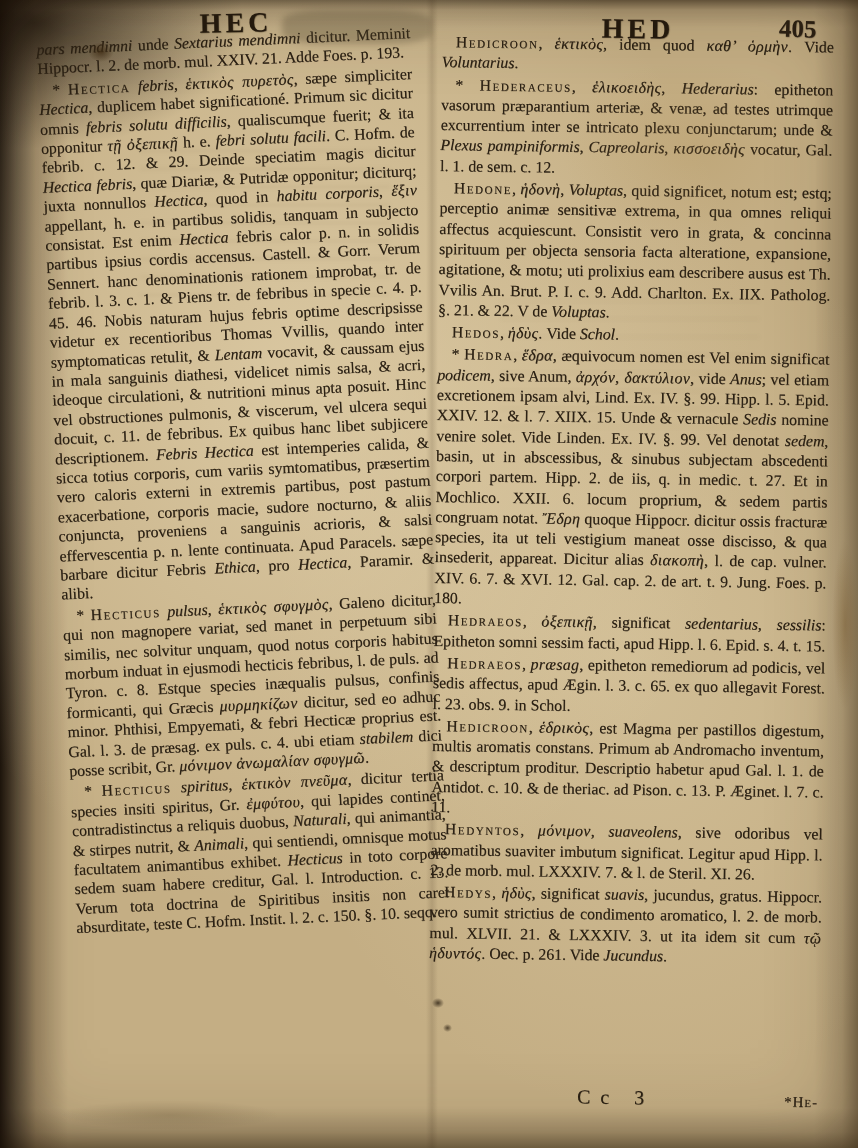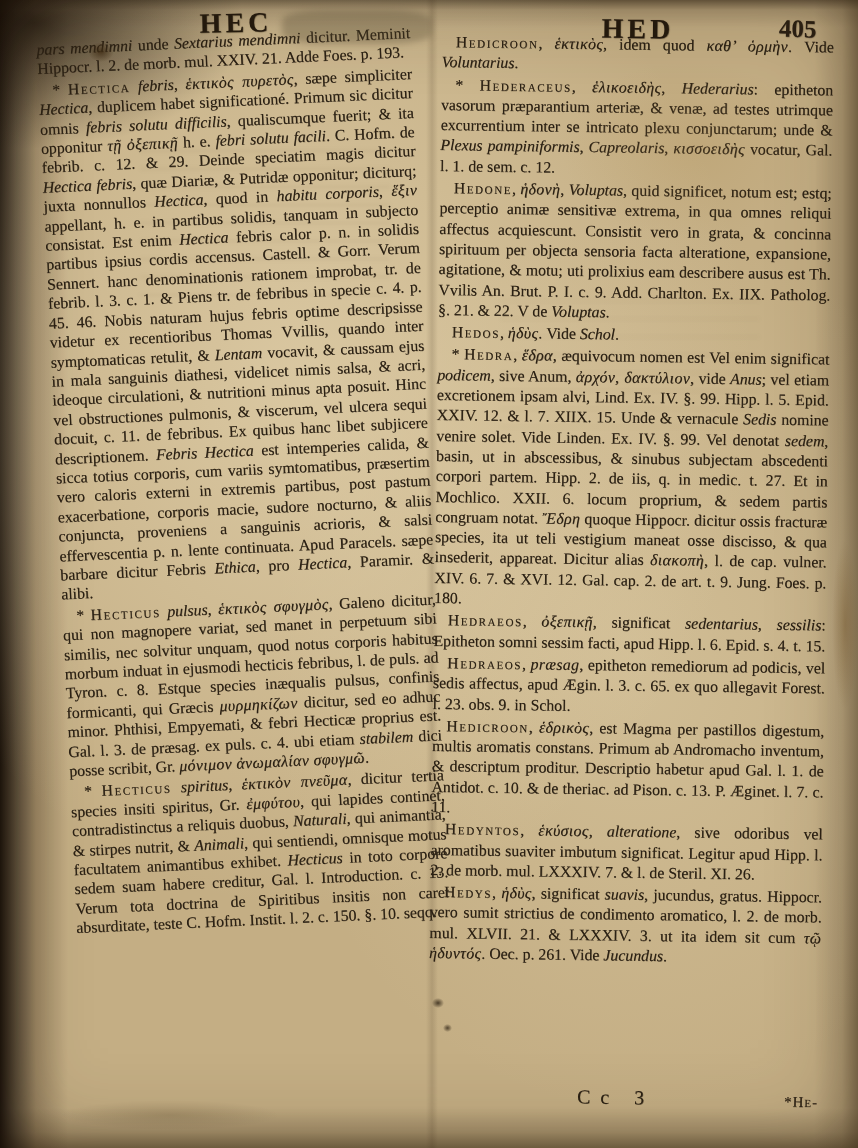--- a/index.html
+++ b/index.html
@@ -75,21 +75,21 @@
     </div>
   <div class="col col-right" id="col-right">
       <p class="entry"><span class="seg-sc">Hedicroon</span><span class="seg-n">, </span><span class="seg-g">ἑκτικὸς</span><span class="seg-n">, idem quod </span><span class="seg-g">καθ’ ὁρμὴν</span><span class="seg-n">. Vide </span><span class="seg-i">Voluntarius</span><span class="seg-n">.</span></p>
       <p class="entry"><span class="seg-n">* </span><span class="seg-sc">Hederaceus</span><span class="seg-n">, </span><span class="seg-g">ἑλικοειδὴς</span><span class="seg-n">, </span><span class="seg-i">Hederarius</span><span class="seg-n">: epitheton vasorum præparantium arteriæ, &amp; venæ, ad testes utrimque excurrentium inter se intricato plexu conjunctarum; unde &amp; </span><span class="seg-i">Plexus pampiniformis</span><span class="seg-n">, </span><span class="seg-i">Capreolaris</span><span class="seg-n">, </span><span class="seg-g">κισσοειδὴς</span><span class="seg-n"> vocatur, Gal. l. 1. de sem. c. 12.</span></p>
       <p class="entry"><span class="seg-sc">Hedone</span><span class="seg-n">, </span><span class="seg-g">ἡδονὴ</span><span class="seg-n">, </span><span class="seg-i">Voluptas</span><span class="seg-n">, quid significet, notum est; estq; perceptio animæ sensitivæ extrema, in qua omnes reliqui affectus acquiescunt. Consistit vero in grata, &amp; concinna spirituum per objecta sensoria facta alteratione, expansione, agitatione, &amp; motu; uti prolixius eam describere ausus est Th. Vvilis An. Brut. P. I. c. 9. Add. Charlton. Ex. IIX. Patholog. §. 21. &amp; 22. V de </span><span class="seg-i">Voluptas</span><span class="seg-n">.</span></p>
       <p class="entry"><span class="seg-sc">Hedos</span><span class="seg-n">, </span><span class="seg-g">ἡδὺς</span><span class="seg-n">. Vide </span><span class="seg-i">Schol</span><span class="seg-n">.</span></p>
       <p class="entry"><span class="seg-n">* </span><span class="seg-sc">Hedra</span><span class="seg-n">, </span><span class="seg-g">ἕδρα</span><span class="seg-n">, æquivocum nomen est Vel enim significat </span><span class="seg-i">podicem</span><span class="seg-n">, sive Anum, </span><span class="seg-g">ἀρχόν, δακτύλιον</span><span class="seg-n">, vide </span><span class="seg-i">Anus</span><span class="seg-n">; vel etiam excretionem ipsam alvi, Lind. Ex. IV. §. 99. Hipp. l. 5. Epid. XXIV. 12. &amp; l. 7. XIIX. 15. Unde &amp; vernacule </span><span class="seg-i">Sedis</span><span class="seg-n"> nomine venire solet. Vide Linden. Ex. IV. §. 99. Vel denotat </span><span class="seg-i">sedem</span><span class="seg-n">, basin, ut in abscessibus, &amp; sinubus subjectam abscedenti corpori partem. Hipp. 2. de iis, q. in medic. t. 27. Et in Mochlico. XXII. 6. locum proprium, &amp; sedem partis congruam notat. </span><span class="seg-g">Ἔδρη</span><span class="seg-n"> quoque Hippocr. dicitur ossis fracturæ species, ita ut teli vestigium maneat osse discisso, &amp; qua insederit, appareat. Dicitur alias </span><span class="seg-g">διακοπὴ</span><span class="seg-n">, l. de cap. vulner. XIV. 6. 7. &amp; XVI. 12. Gal. cap. 2. de art. t. 9. Jung. Foes. p. 180.</span></p>
       <p class="entry"><span class="seg-sc">Hedraeos</span><span class="seg-n">, </span><span class="seg-g">ὀξεπικῇ</span><span class="seg-n">, significat </span><span class="seg-i">sedentarius</span><span class="seg-n">, </span><span class="seg-i">sessilis</span><span class="seg-n">: Epitheton somni sessim facti, apud Hipp. l. 6. Epid. s. 4. t. 15.</span></p>
       <p class="entry"><span class="seg-sc">Hedraeos</span><span class="seg-n">, </span><span class="seg-g">præsag</span><span class="seg-n">, epitheton remediorum ad podicis, vel sedis affectus, apud Ægin. l. 3. c. 65. ex quo allegavit Forest. l. 23. obs. 9. in Schol.</span></p>
       <p class="entry"><span class="seg-sc">Hedicroon</span><span class="seg-n">, </span><span class="seg-g">ἑδρικὸς</span><span class="seg-n">, est Magma per pastillos digestum, multis aromatis constans. Primum ab Andromacho inventum, &amp; descriptum proditur. Descriptio habetur apud Gal. l. 1. de Antidot. c. 10. &amp; de theriac. ad Pison. c. 13. P. Æginet. l. 7. c. 11.</span></p>
-      <p class="entry"><span class="seg-sc">Hedyntos</span><span class="seg-n">, </span><span class="seg-g">ἑκύσιος</span><span class="seg-n">, </span><span class="seg-i">alteratione</span><span class="seg-n">, sive odoribus vel aromatibus suaviter imbutum significat. Legitur apud Hipp. l. 2. de morb. mul. LXXXIV. 7. &amp; l. de Steril. XI. 26.</span></p>
+      <p class="entry"><span class="seg-sc">Hedyntos</span><span class="seg-n">, </span><span class="seg-g">μόνιμον</span><span class="seg-n">, </span><span class="seg-i">suaveolens</span><span class="seg-n">, sive odoribus vel aromatibus suaviter imbutum significat. Legitur apud Hipp. l. 2. de morb. mul. LXXXIV. 7. &amp; l. de Steril. XI. 26.</span></p>
       <p class="entry"><span class="seg-sc">Hedys</span><span class="seg-n">, </span><span class="seg-g">ἡδὺς</span><span class="seg-n">, significat </span><span class="seg-i">suavis</span><span class="seg-n">, jucundus, gratus. Hippocr. vero sumit strictius de condimento aromatico, l. 2. de morb. mul. XLVII. 21. &amp; LXXXIV. 3. ut ita idem sit cum </span><span class="seg-g">τῷ ἡδυντός</span><span class="seg-n">. Oec. p. 261. Vide </span><span class="seg-i">Jucundus</span><span class="seg-n">.</span></p>
     </div>
 
   <div class="signature">Cc 3</div>
   <div class="catchword">*He-</div>
 
   <div class="stain stain-a"></div>
   <div class="stain stain-b"></div>
   <div class="stain stain-c1"></div>
   <div class="stain stain-c2"></div>

